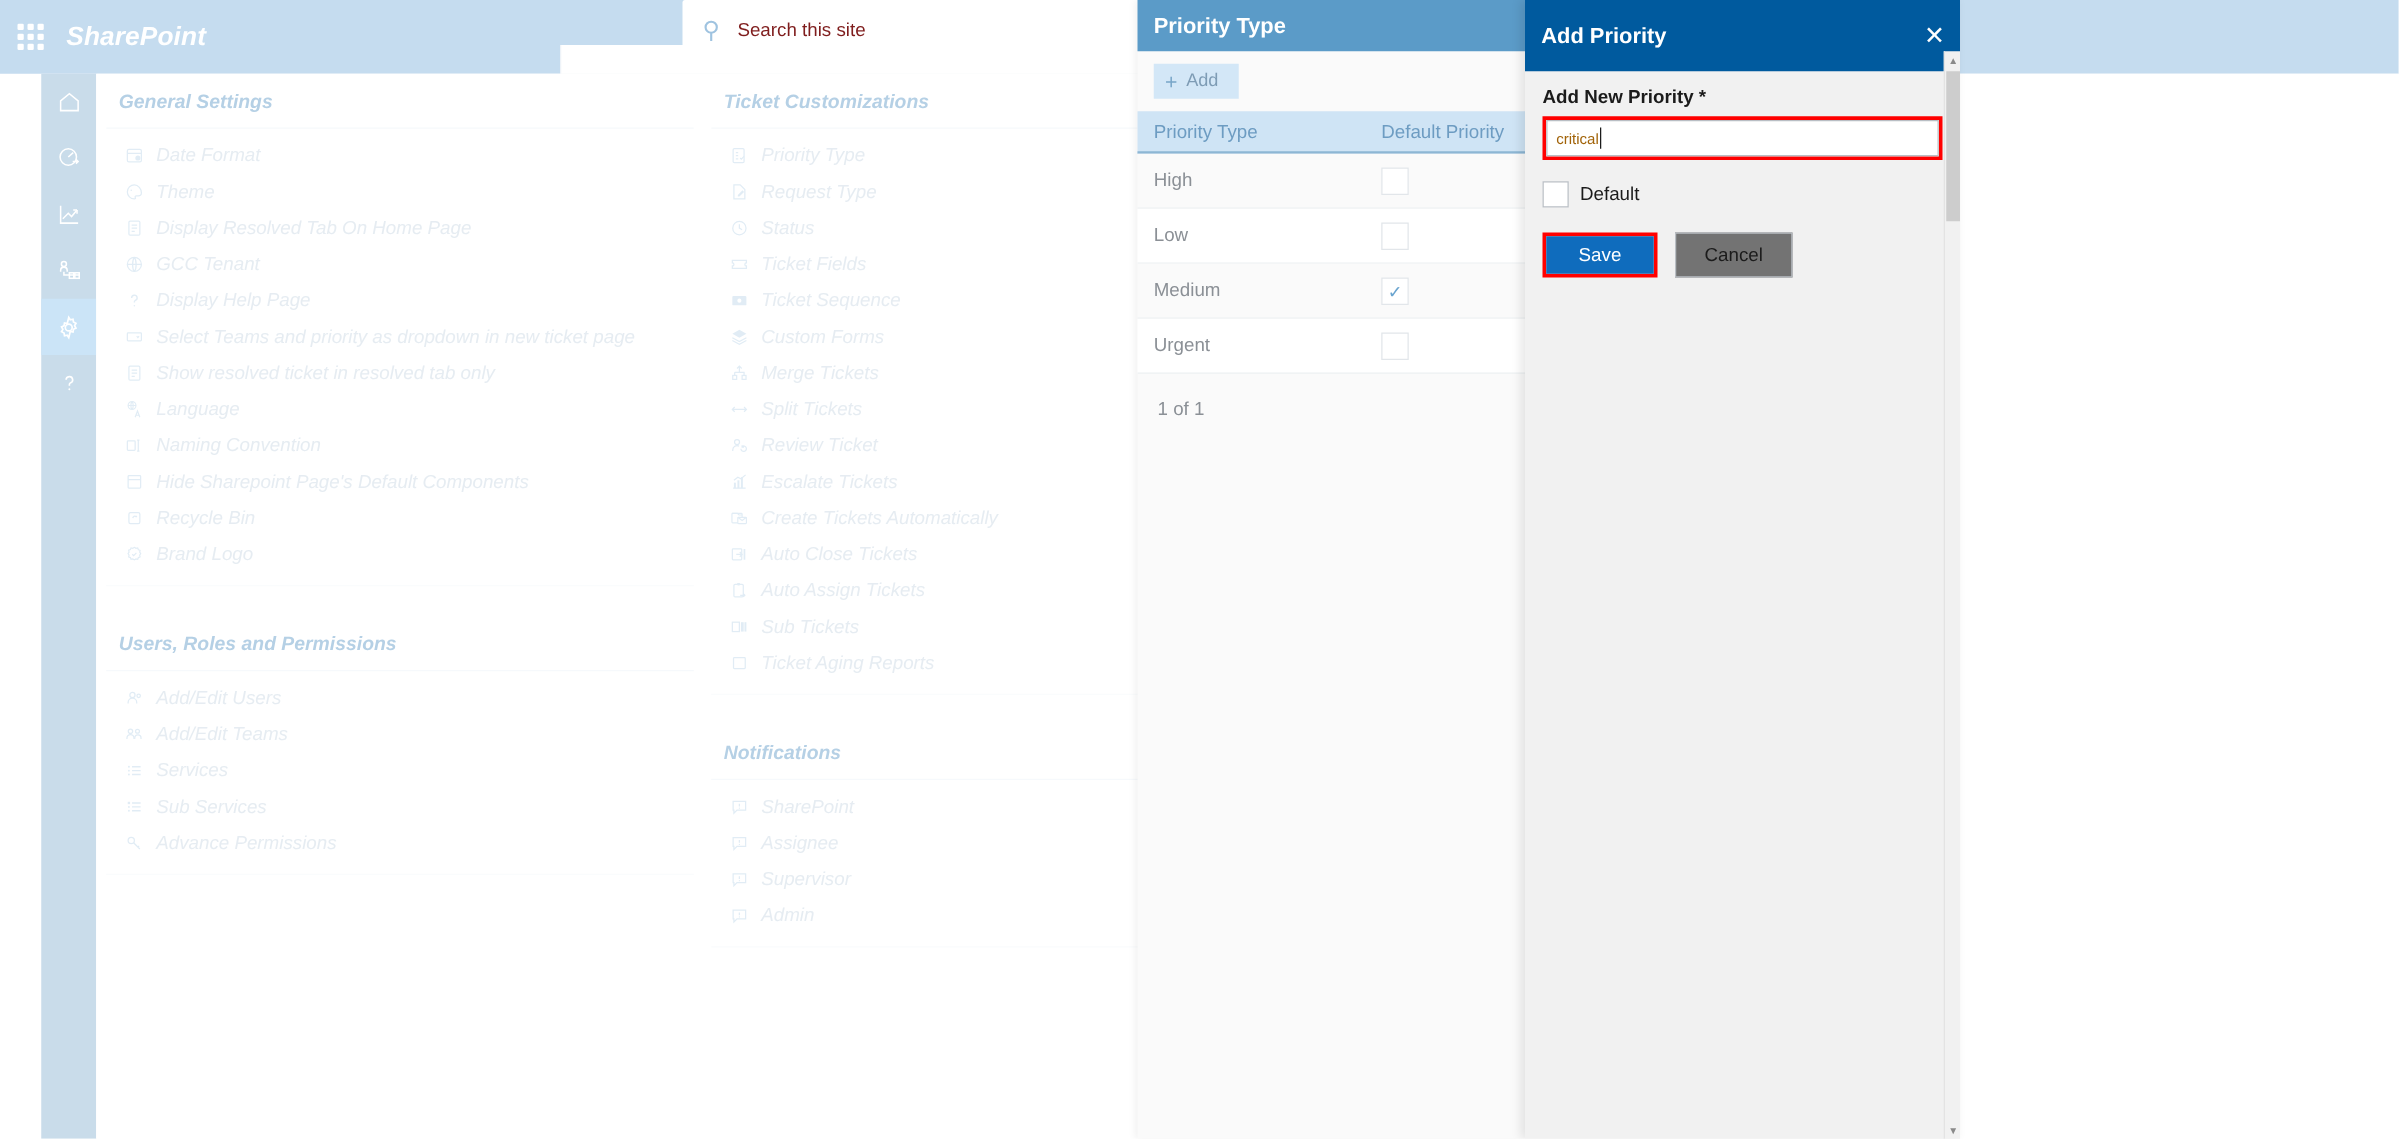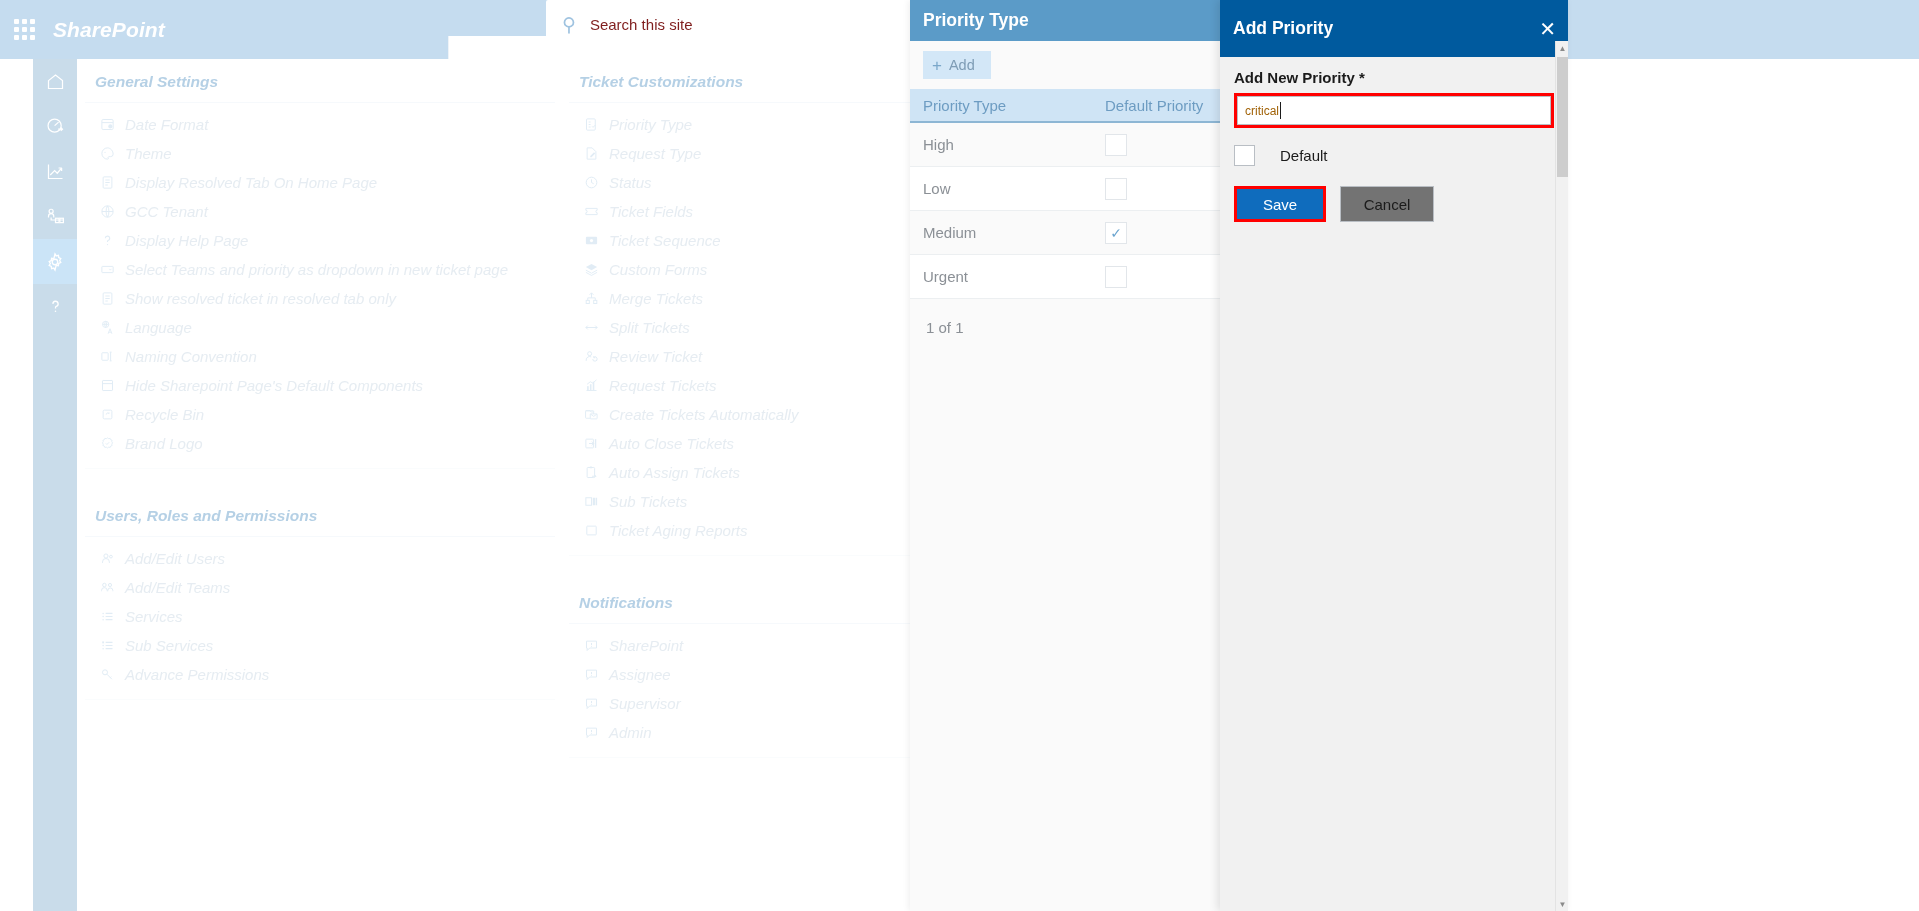--- a/index.html
+++ b/index.html
@@ -156,21 +156,21 @@
   }
   .txt-input {
     flex: 1; border: 1px solid #b9bec4; background: #ffffff;
     display: flex; align-items: center; padding-left: 7px;
     color: #a16207; font-size: 12px;
   }
   .txt-input .caret {
     display: inline-block; width: 1px; height: 17px; background: #1b1b1b; margin-left: 1px;
   }
 
-  .chk-row { display: flex; align-items: center; gap: 25px; margin-top: 17px; }
+  .chk-row { display: flex; align-items: center; gap: 9px; margin-top: 17px; }
   .chk-box { width: 21px; height: 21px; background: #ffffff; border: 1px solid #b9bec4; }
   .chk-lbl { color: #1b1b1b; font-size: 15px; }
 
   .btn-row { display: flex; align-items: center; gap: 14px; margin-top: 20px; }
   .save-outline { border: 3px solid #ff0000; display: inline-flex; }
   .btn-primary {
     width: 86px; height: 30px; background: #0f6cbd; color: #ffffff;
     font-size: 15px; display: flex; align-items: center; justify-content: center;
     border: none; cursor: pointer; font-family: "Liberation Sans", sans-serif;
   }
@@ -548,21 +548,21 @@
             <div class="setting-row">
               <span class="setting-ico">
                 <svg width="15" height="15" viewBox="0 0 24 24" fill="none" stroke="#d2e3f0" stroke-width="1.5">
                     <path d="M4 20h16"></path>
                     <rect x="5" y="13" width="2.5" height="7" fill="#d2e3f0" stroke="none"></rect>
                     <rect x="9.5" y="10" width="2.5" height="10" fill="#d2e3f0" stroke="none"></rect>
                     <rect x="14" y="6" width="2.5" height="14" fill="#d2e3f0" stroke="none"></rect>
                     <path d="M5 10l5-4 4 2 6-5"></path>
                   </svg>
               </span>
-              <span class="setting-label">Request Tickets</span>
+              <span class="setting-label">Escalate Tickets</span>
             </div>
             <div class="setting-row">
               <span class="setting-ico">
                 <svg width="15" height="15" viewBox="0 0 24 24" fill="none" stroke="#d2e3f0" stroke-width="1.5">
                     <path d="M2.5 6h7l2 2h4"></path>
                     <rect x="2.5" y="6" width="13" height="12" rx="1"></rect>
                     <rect x="10" y="11" width="11" height="8" rx="1" fill="#ffffff"></rect>
                     <path d="M10 11l5.5 4 5.5-4"></path>
                   </svg>
               </span>

